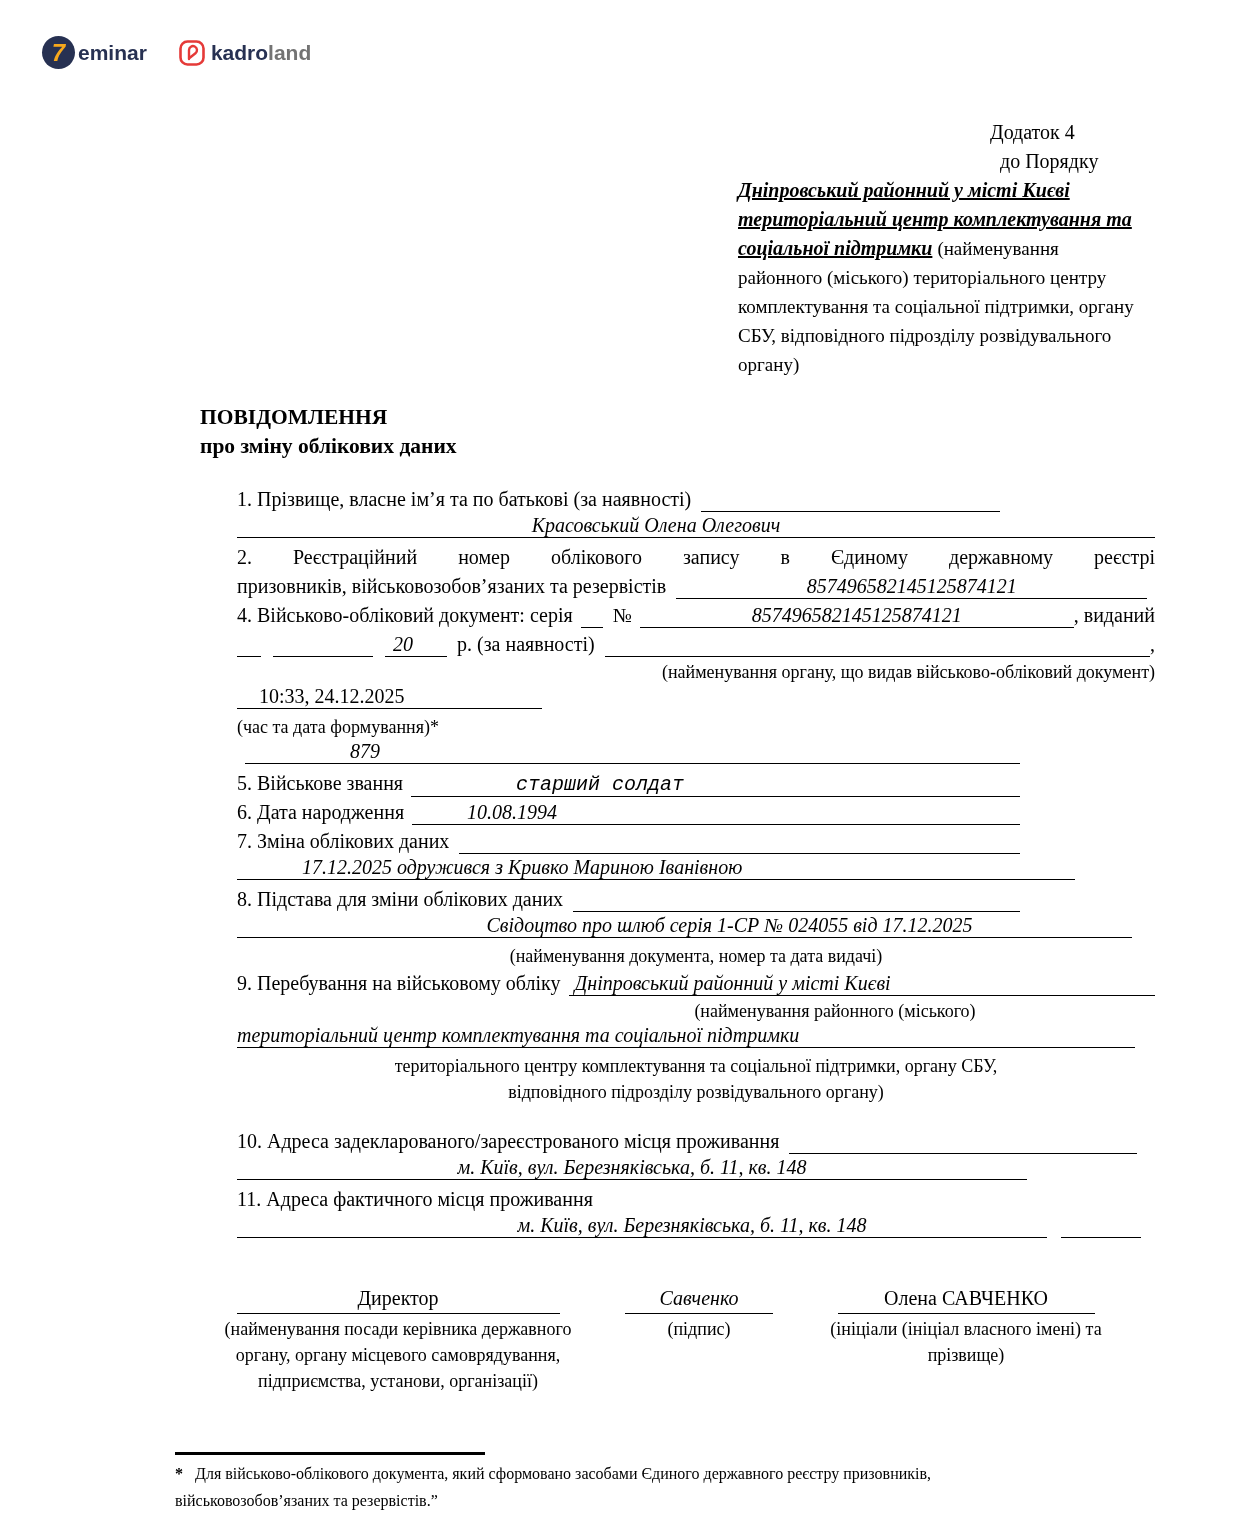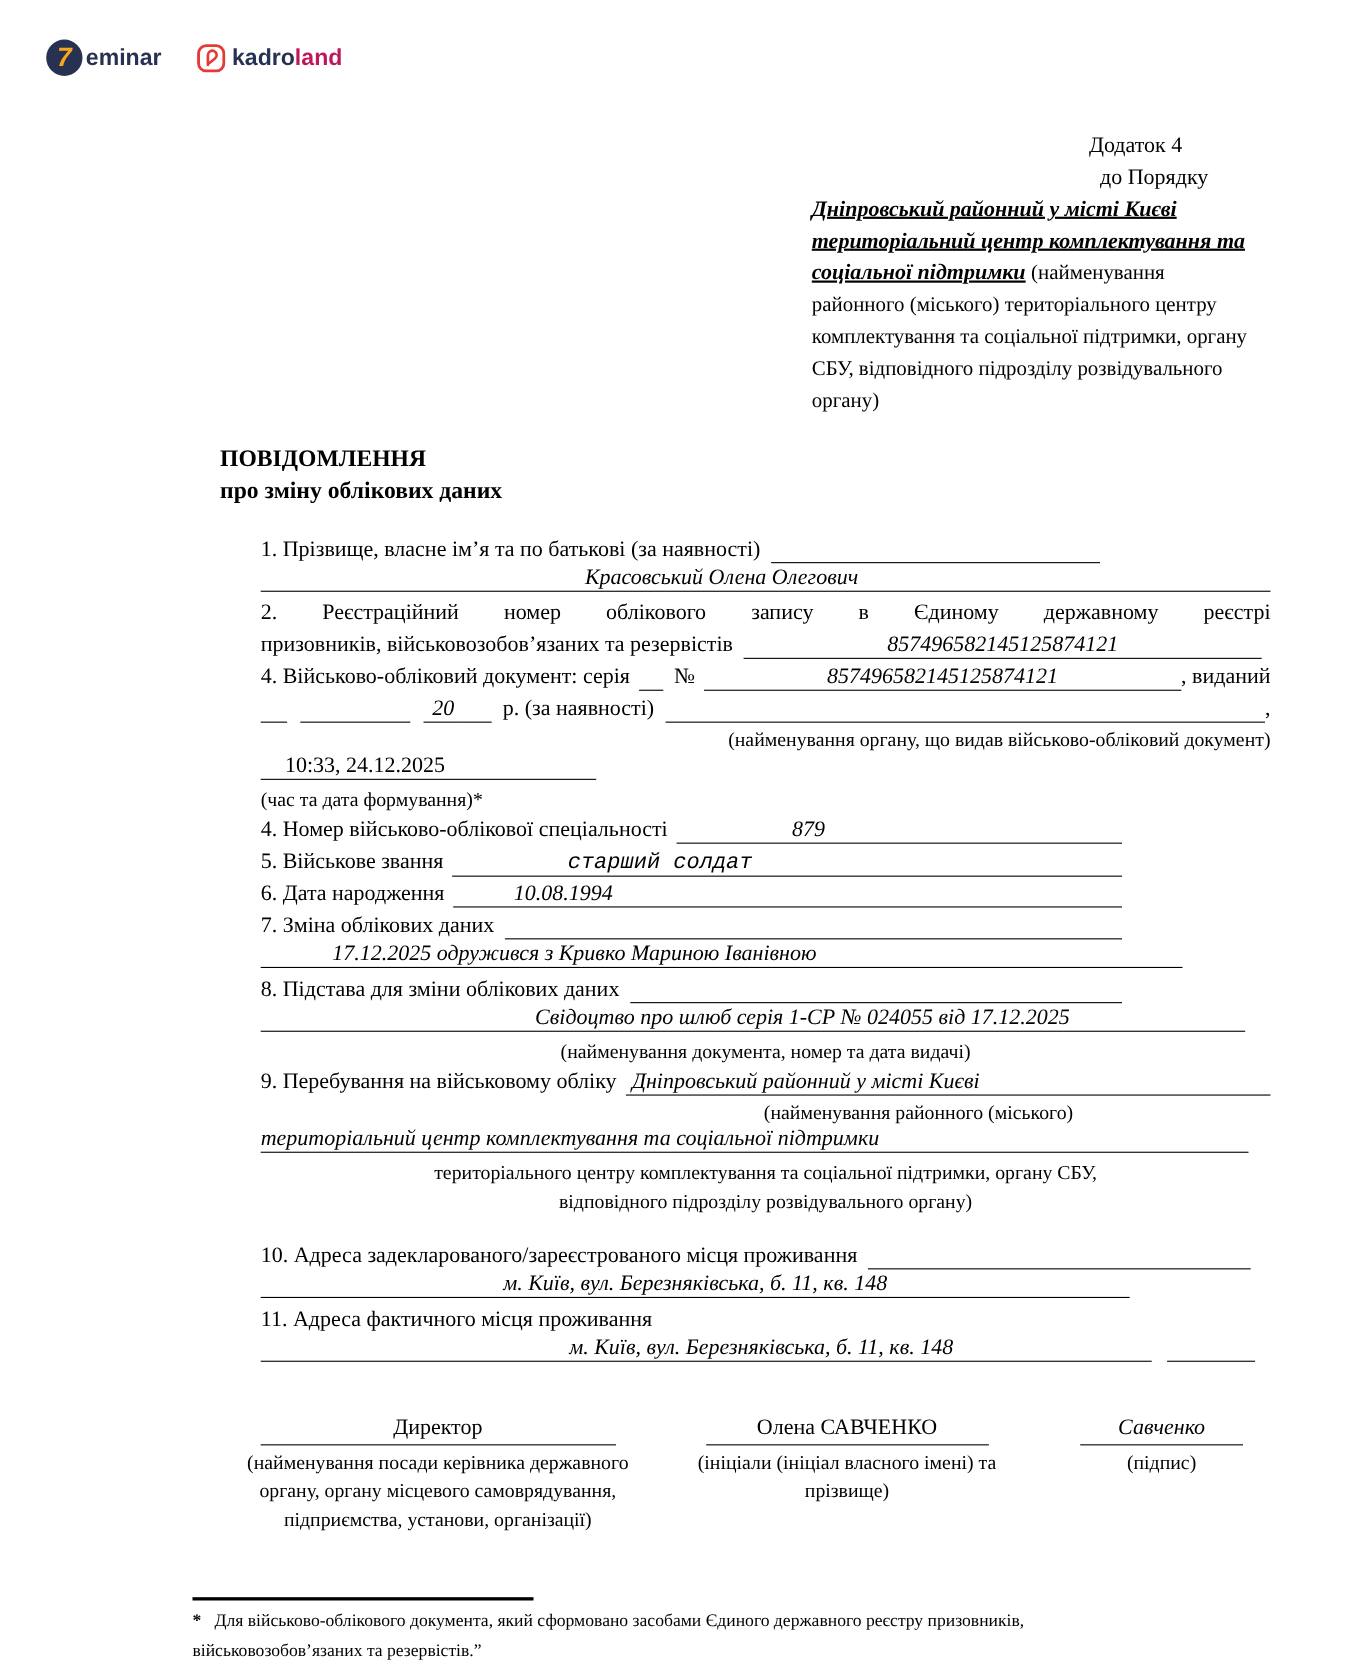--- a/index.html
+++ b/index.html
@@ -9,21 +9,21 @@
     overflow:hidden;
   }
   
   .logos { position:absolute; top:36px; left:42px; display:flex; align-items:center; gap:32px;
            font-family:"Liberation Sans", sans-serif; font-weight:700; font-size:21px; }
   .logo7 { display:flex; align-items:center; gap:3px; color:#273152; }
   .seven-circle { width:33px; height:33px; border-radius:50%; background:#273152; color:#f7a81c;
                   display:flex; align-items:center; justify-content:center;
                   font-size:24px; font-weight:800; font-style:italic; }
   .logokadro { display:flex; align-items:center; gap:6px; }
-  .kadro-navy { color:#273152; } .kadro-red { color:#be185d; }
+  .kadro-navy { color:#273152; } .kadro-red { color:#737373; }
   
   .appendix { margin-left:738px; width:404px; padding-top:118px; line-height:29px; }
   .appendix .ind1 { padding-left:252px; }
   .appendix .ind2 { padding-left:262px; }
   .org-name { font-style:italic; font-weight:bold; text-decoration:underline; }
   .org-note { font-size:19px; }
   
   .title { margin-left:200px; width:918px; text-align:left; font-weight:bold;
            font-size:21.5px; line-height:29px; margin-top:24px; }
   
@@ -117,21 +117,20 @@
       <span class="seg bl grow" style="margin-left:10px;">&nbsp;</span>
         <span class="lbl">,</span>
     </div>
     <div class="note r">(найменування органу, що видав військово-обліковий документ)</div>
     <div class="row">
       <span class="seg fw" style="width:283px;text-align:left;padding-left:22px;">10:33, 24.12.2025</span>
     </div>
     <div class="note">(час та дата формування)*</div>
 
     <div class="row">
-      <span class="lbl">4. Номер військово-облікової спеціальності</span>
       <span class="seg fw it grow" style="margin-left:8px;text-align:left;padding-left:105px;">879</span>
       <span style="width:135px;flex:0 0 auto;"></span>
     </div>
 
     <div class="row">
       <span class="lbl">5. Військове звання</span>
       <span class="seg fw it grow" style="margin-left:8px;text-align:left;padding-left:105px;font-family:Liberation Mono, monospace;">старший солдат</span>
       <span style="width:135px;flex:0 0 auto;"></span>
     </div>
 
@@ -186,28 +185,28 @@
     <div class="row">
       <span class="seg fw it" style="width:710px;padding-left:100px;">м. Київ, вул. Березняківська, б. 11, кв. 148</span>
       <span class="seg bl" style="width:80px;margin-left:14px;">&nbsp;</span>
     </div>
 
     <div class="sig">
       <div class="sigcol" style="width:360px;">
         <div class="sigline" style="width:323px;">Директор</div>
         <div class="signote">(найменування посади керівника державного органу, органу місцевого самоврядування, підприємства, установи, організації)</div>
       </div>
+      <div class="sigcol" style="width:150px;margin-left:46px;">
+        <div class="sigline it" style="width:148px;">Савченко</div>
+        <div class="signote">(підпис)</div>
+      </div>
       <div class="sigcol" style="width:330px;margin-left:27px;">
         <div class="sigline" style="width:257px;">Олена САВЧЕНКО</div>
         <div class="signote">(ініціали (ініціал власного імені) та прізвище)</div>
       </div>
-      <div class="sigcol" style="width:150px;margin-left:46px;">
-        <div class="sigline it" style="width:148px;">Савченко</div>
-        <div class="signote">(підпис)</div>
-      </div>
     </div>
 
   </div>
 
   <div class="footnote">
     <div class="fn-sep"></div>
     <div class="fn-text"><span class="fn-star">*</span><span>Для військово-облікового документа, який сформовано засобами Єдиного державного реєстру призовників, військовозобов’язаних та резервістів.”</span></div>
   </div>
 
 </div>

